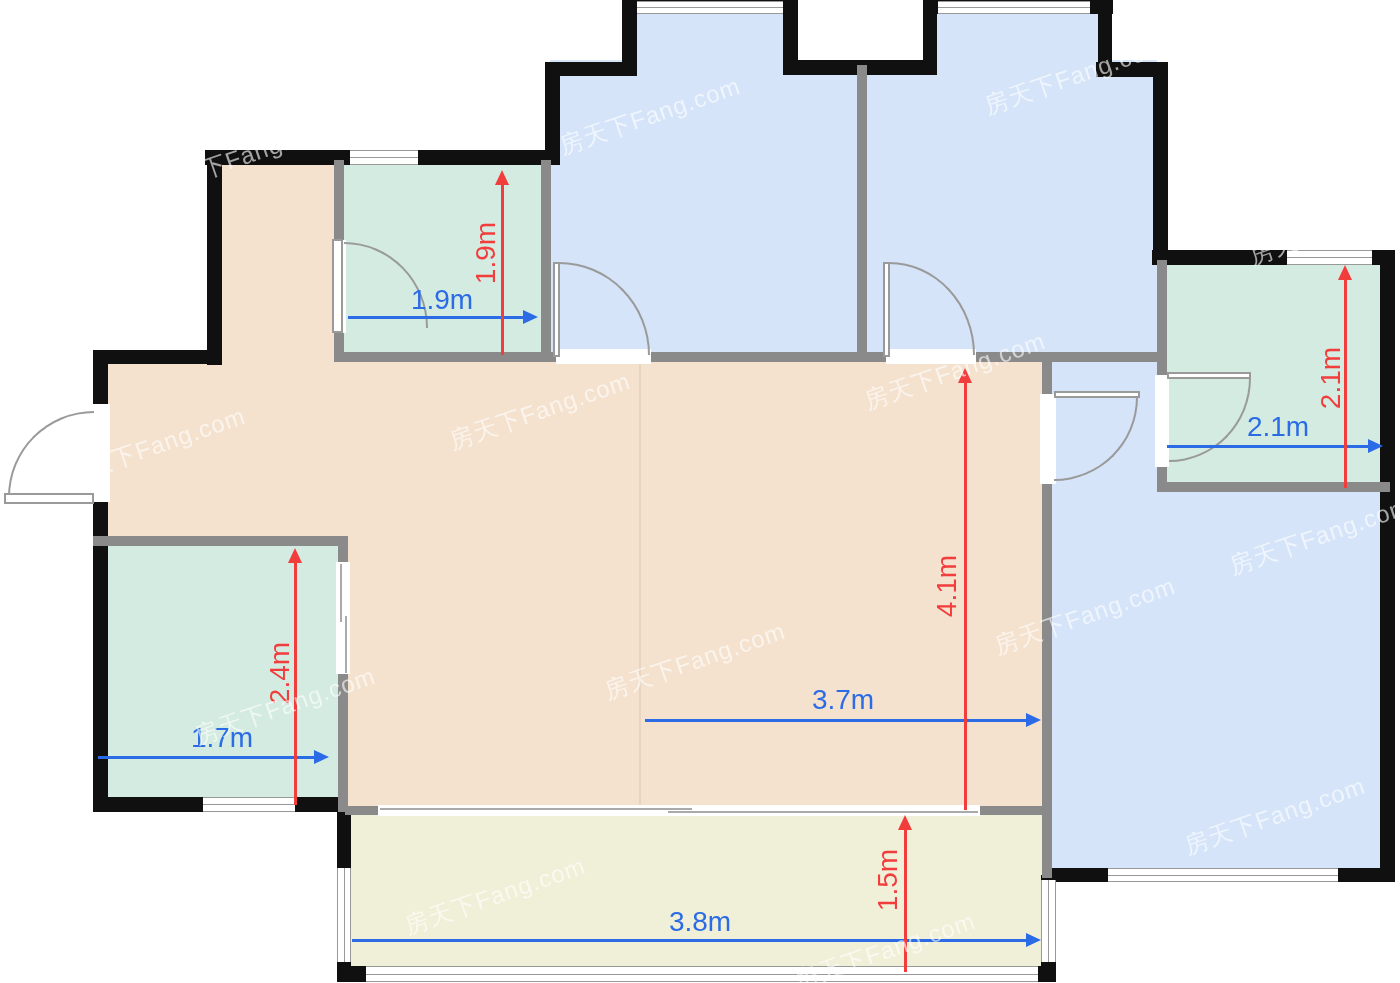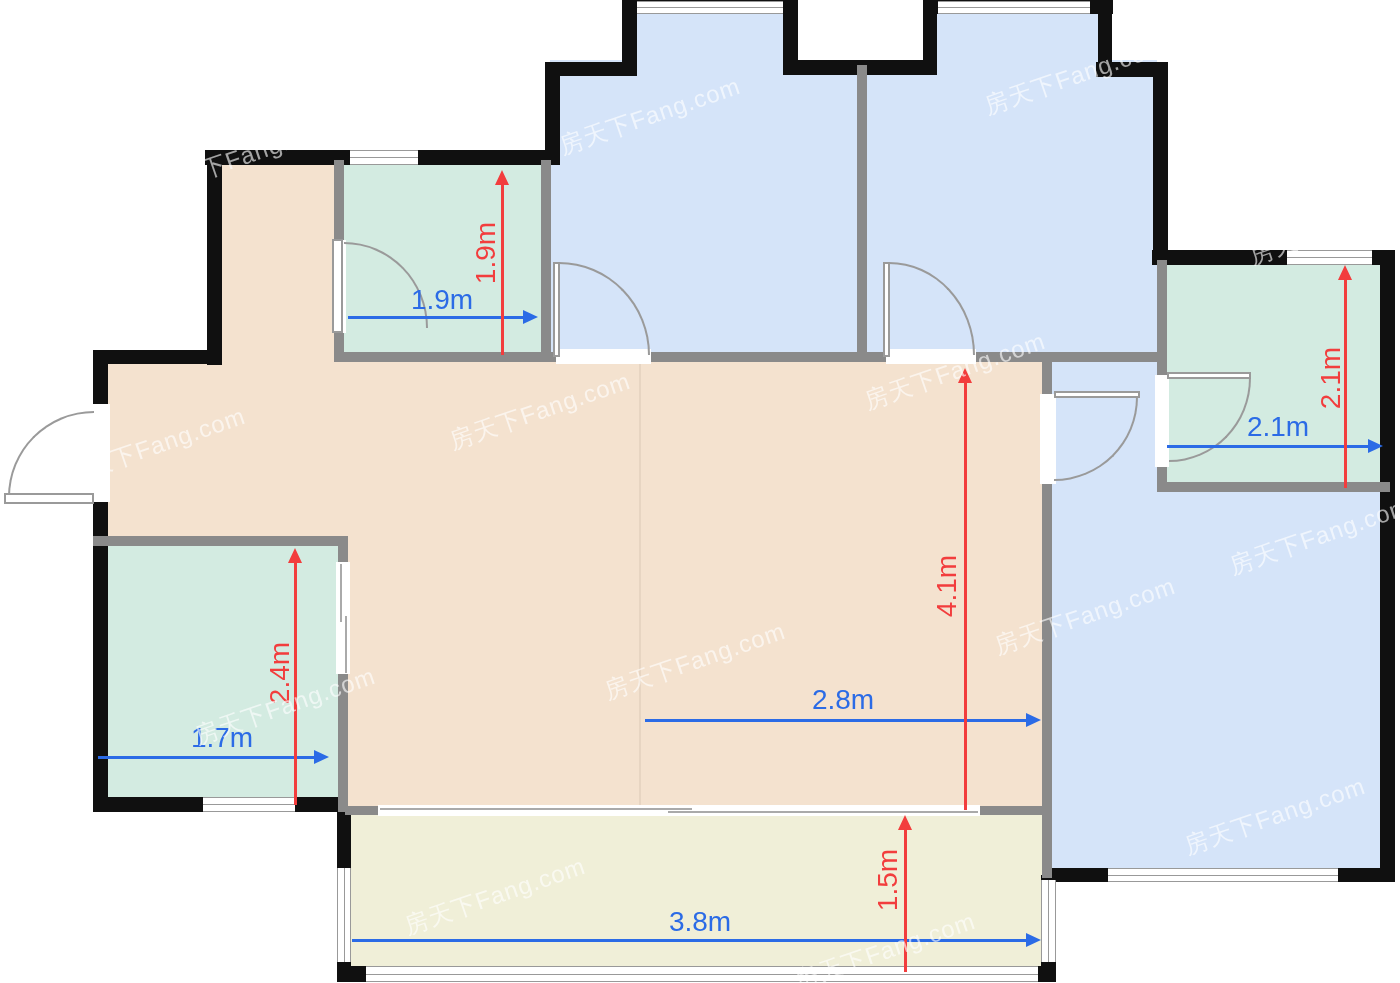--- a/index.html
+++ b/index.html
@@ -146,21 +146,21 @@
   <div class="dlh blue" style="left:1167px;top:445px;width:202px;"></div>
   <div class="headr" style="left:1368px;top:439px;"></div>
   <div class="lbl b" style="left:1233px;top:411px;">2.1m</div>
 
   <div class="dlv red" style="left:1344px;top:279px;height:209px;"></div>
   <div class="headu" style="left:1338px;top:265px;"></div>
   <div class="lbl r rot" style="left:1286px;top:362px;">2.1m</div>
 
   <div class="dlh blue" style="left:645px;top:719px;width:382px;"></div>
   <div class="headr" style="left:1026px;top:713px;"></div>
-  <div class="lbl b" style="left:798px;top:684px;">2.8m</div>
+  <div class="lbl b" style="left:798px;top:684px;">3.7m</div>
 
   <div class="dlv red" style="left:964px;top:382px;height:428px;"></div>
   <div class="headu" style="left:958px;top:368px;"></div>
   <div class="lbl r rot" style="left:902px;top:570px;">4.1m</div>
 
   <div class="dlh blue" style="left:98px;top:756px;width:217px;"></div>
   <div class="headr" style="left:314px;top:750px;"></div>
   <div class="lbl b" style="left:177px;top:722px;">1.7m</div>
 
   <div class="dlv red" style="left:294px;top:562px;height:243px;"></div>

